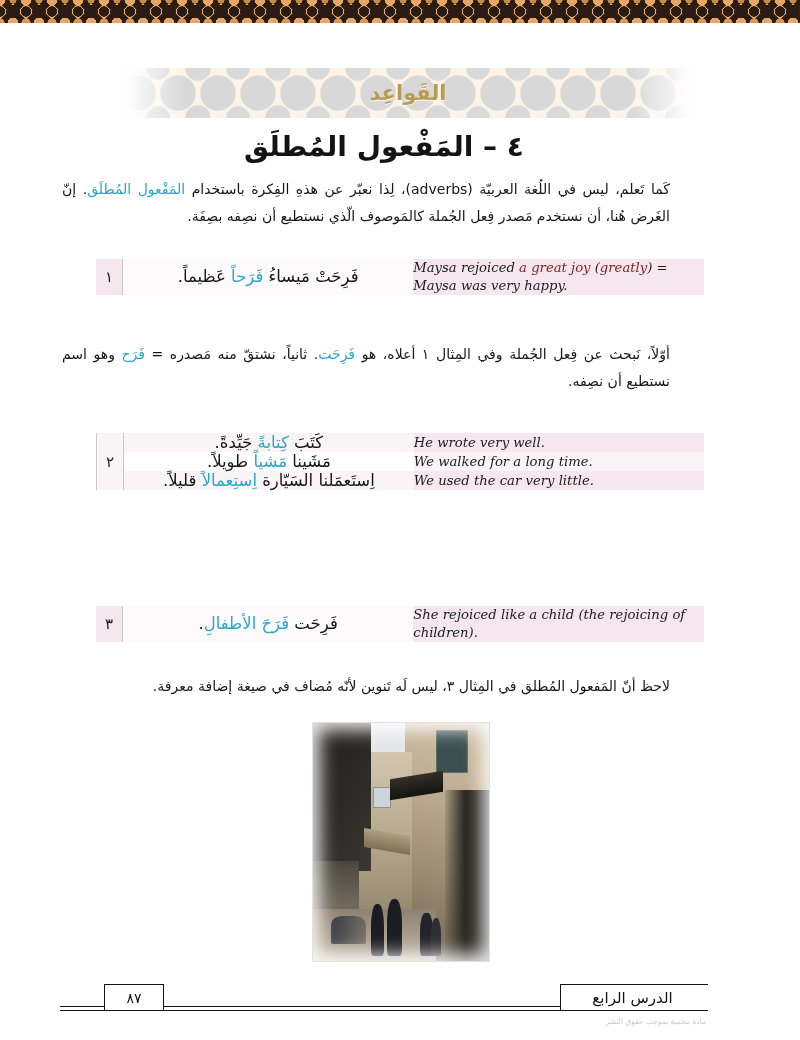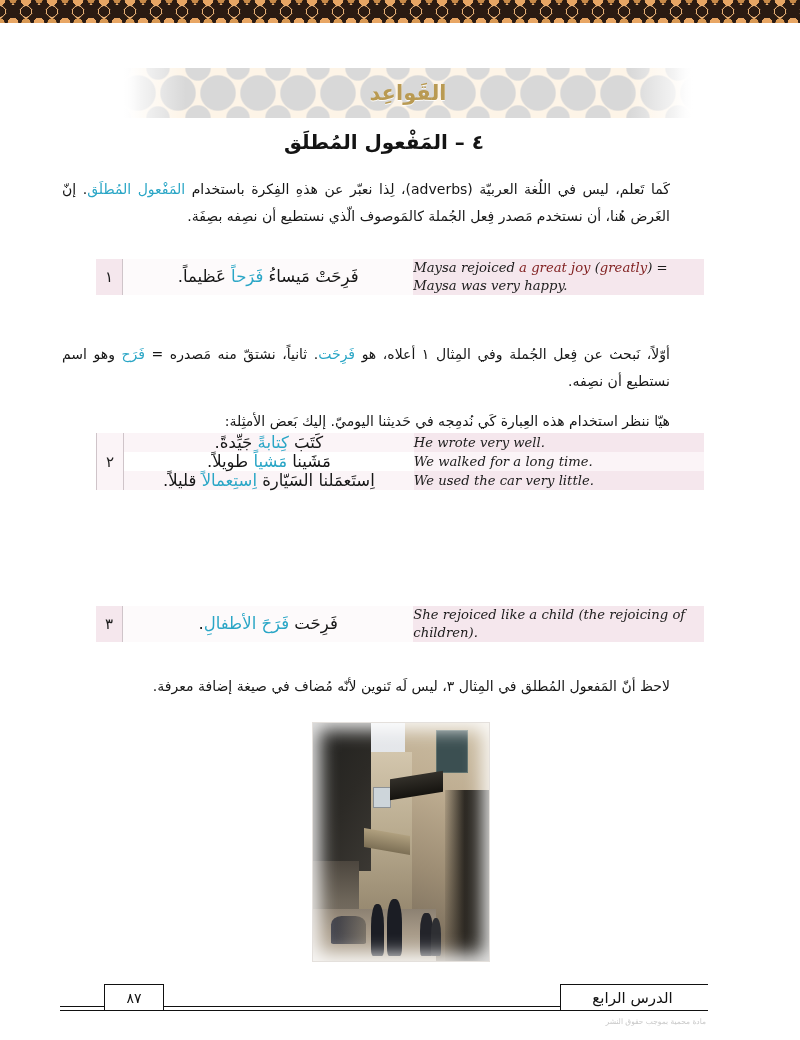--- a/index.html
+++ b/index.html
@@ -110,21 +110,21 @@
     letter-spacing: -0.5px;
   }
 
   
   .section-heading {
     position: absolute;
     top: 107px;
     left: 0; right: 0;
     text-align: center;
     font-family: "DejaVu Sans", sans-serif;
-    font-size: 20px;
+    font-size: 28px;
     font-weight: 700;
     color: #141414;
     direction: rtl;
   }
 
   
   .para {
     position: absolute;
     direction: rtl;
     text-align: justify;
@@ -372,21 +372,20 @@
       <tr>
         <td class="cell-en bg-pink"><span>Maysa rejoiced </span><span class="accent">a great joy</span><span> (</span><span class="accent">greatly</span><span>) = Maysa was very happy.</span></td>
         <td class="cell-ar bg-near vsep"><span>فَرِحَتْ مَيساءُ </span><span class="accent">فَرَحاً</span><span> عَظيماً.</span></td>
         <td class="cell-num bg-num">١</td>
       </tr>
     </tbody>
   </table>
 
   <div class="para" id="para-deriv"><span>أوّلاً، نَبحث عن فِعل الجُملة وفي المِثال ١ أعلاه، هو </span><span class="accent">فَرِحَت</span><span>. ثانياً، نشتقّ منه مَصدره = </span><span class="accent">فَرَح</span><span> وهو اسم نستطيع أن نصِفه.</span></div>
 
-  <div class="para" id="para-invite"><span>هيّا ننظر استخدام هذه العِبارة كَي نُدمِجه في حَديثنا اليوميّ. إليك بَعض الأمثِلة:</span></div>
 
   <table class="ex-table" id="ex-block-2">
     <tbody>
       <tr>
         <td class="cell-en bg-pink"><span>He wrote very well.</span></td>
         <td class="cell-ar bg-pink-l vsep"><span>كَتَبَ </span><span class="accent">كِتابةً</span><span> جَيِّدةً.</span></td>
         <td class="cell-num bg-num-l vsep"></td>
       </tr>
       <tr>
         <td class="cell-en bg-pink-l"><span>We walked for a long time.</span></td>

